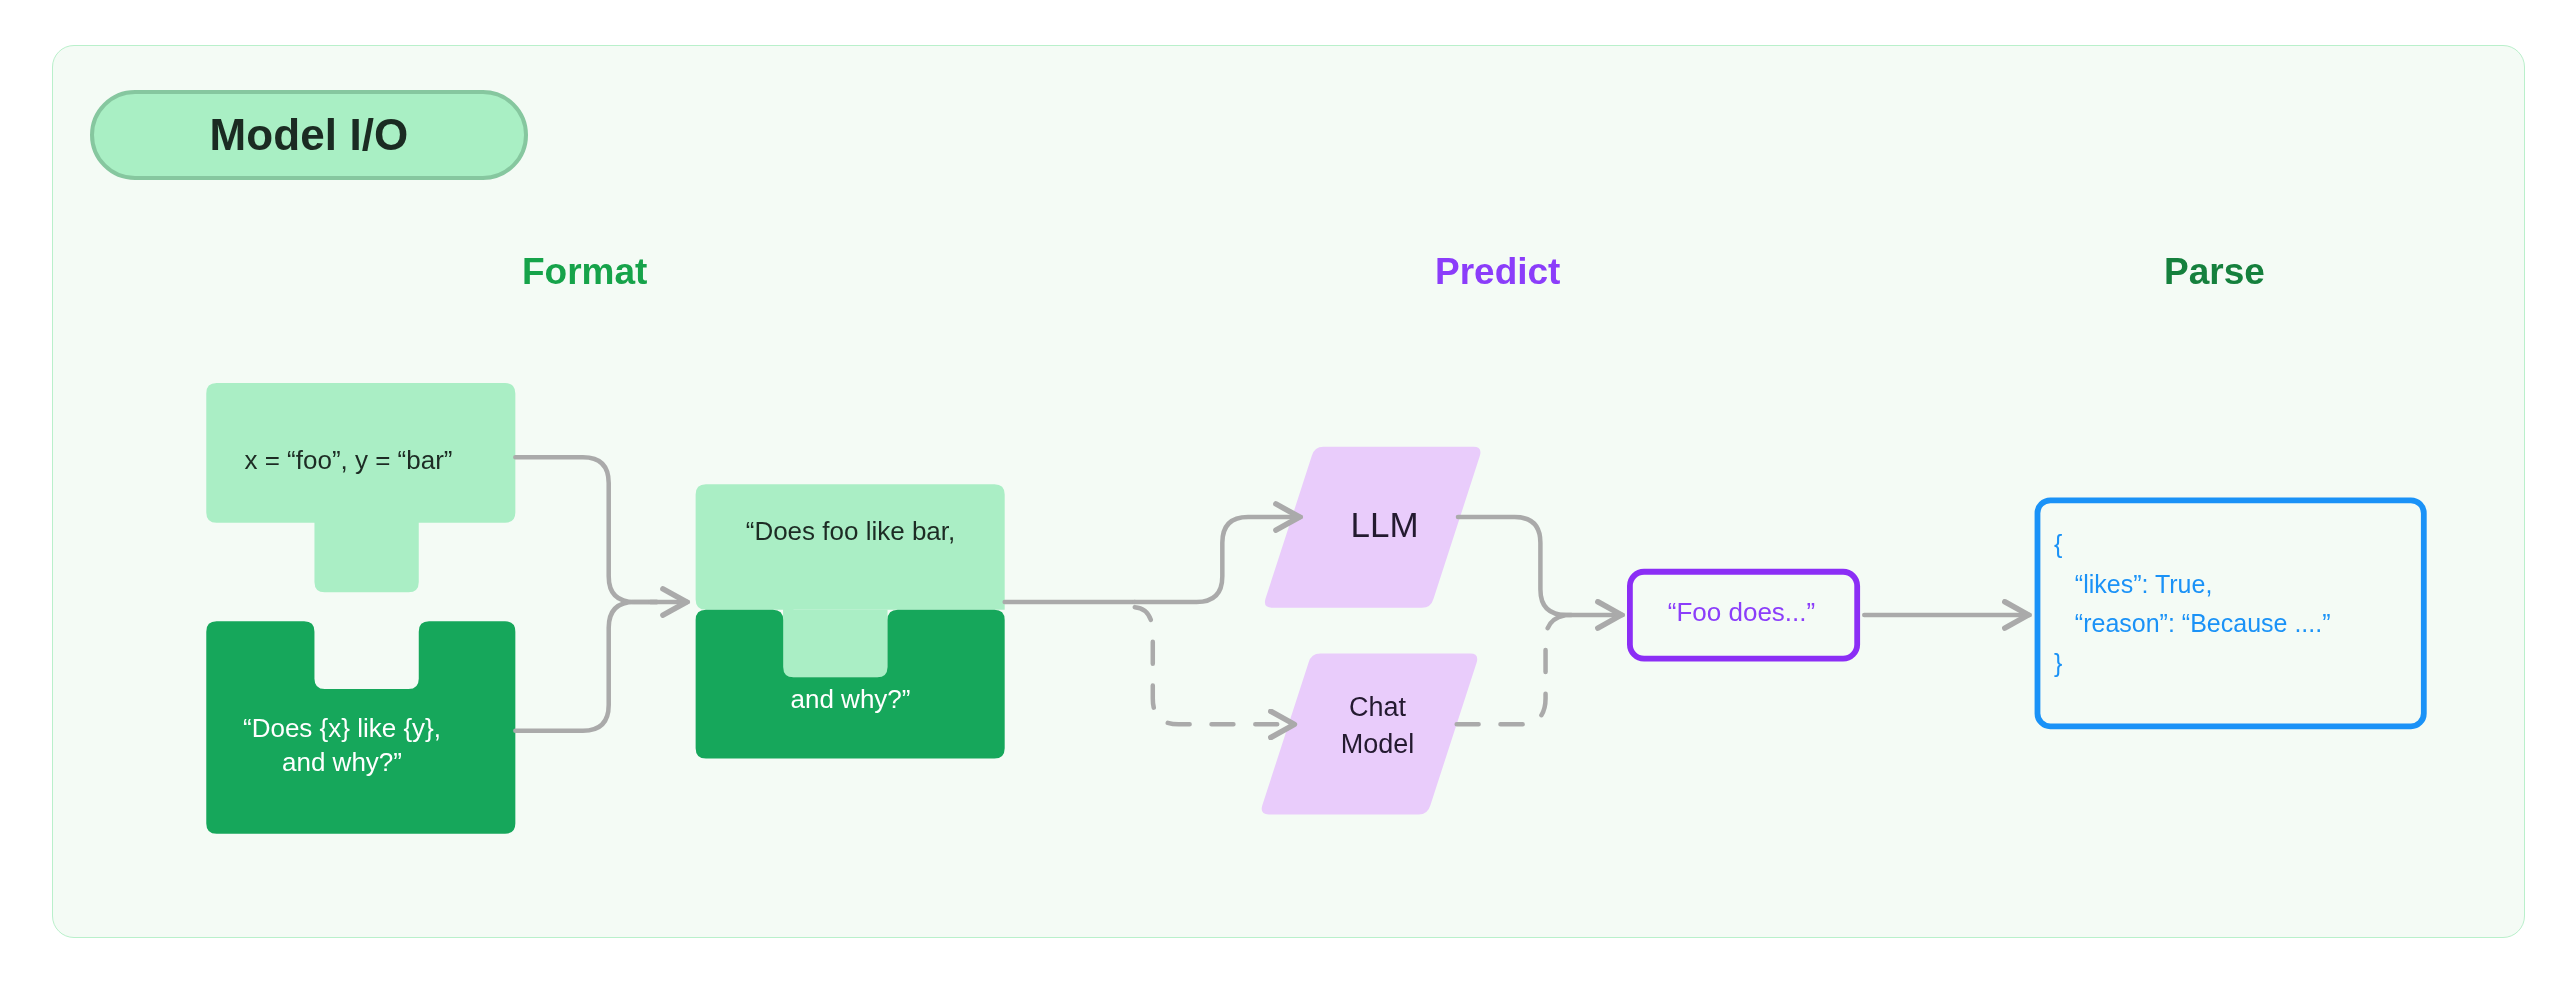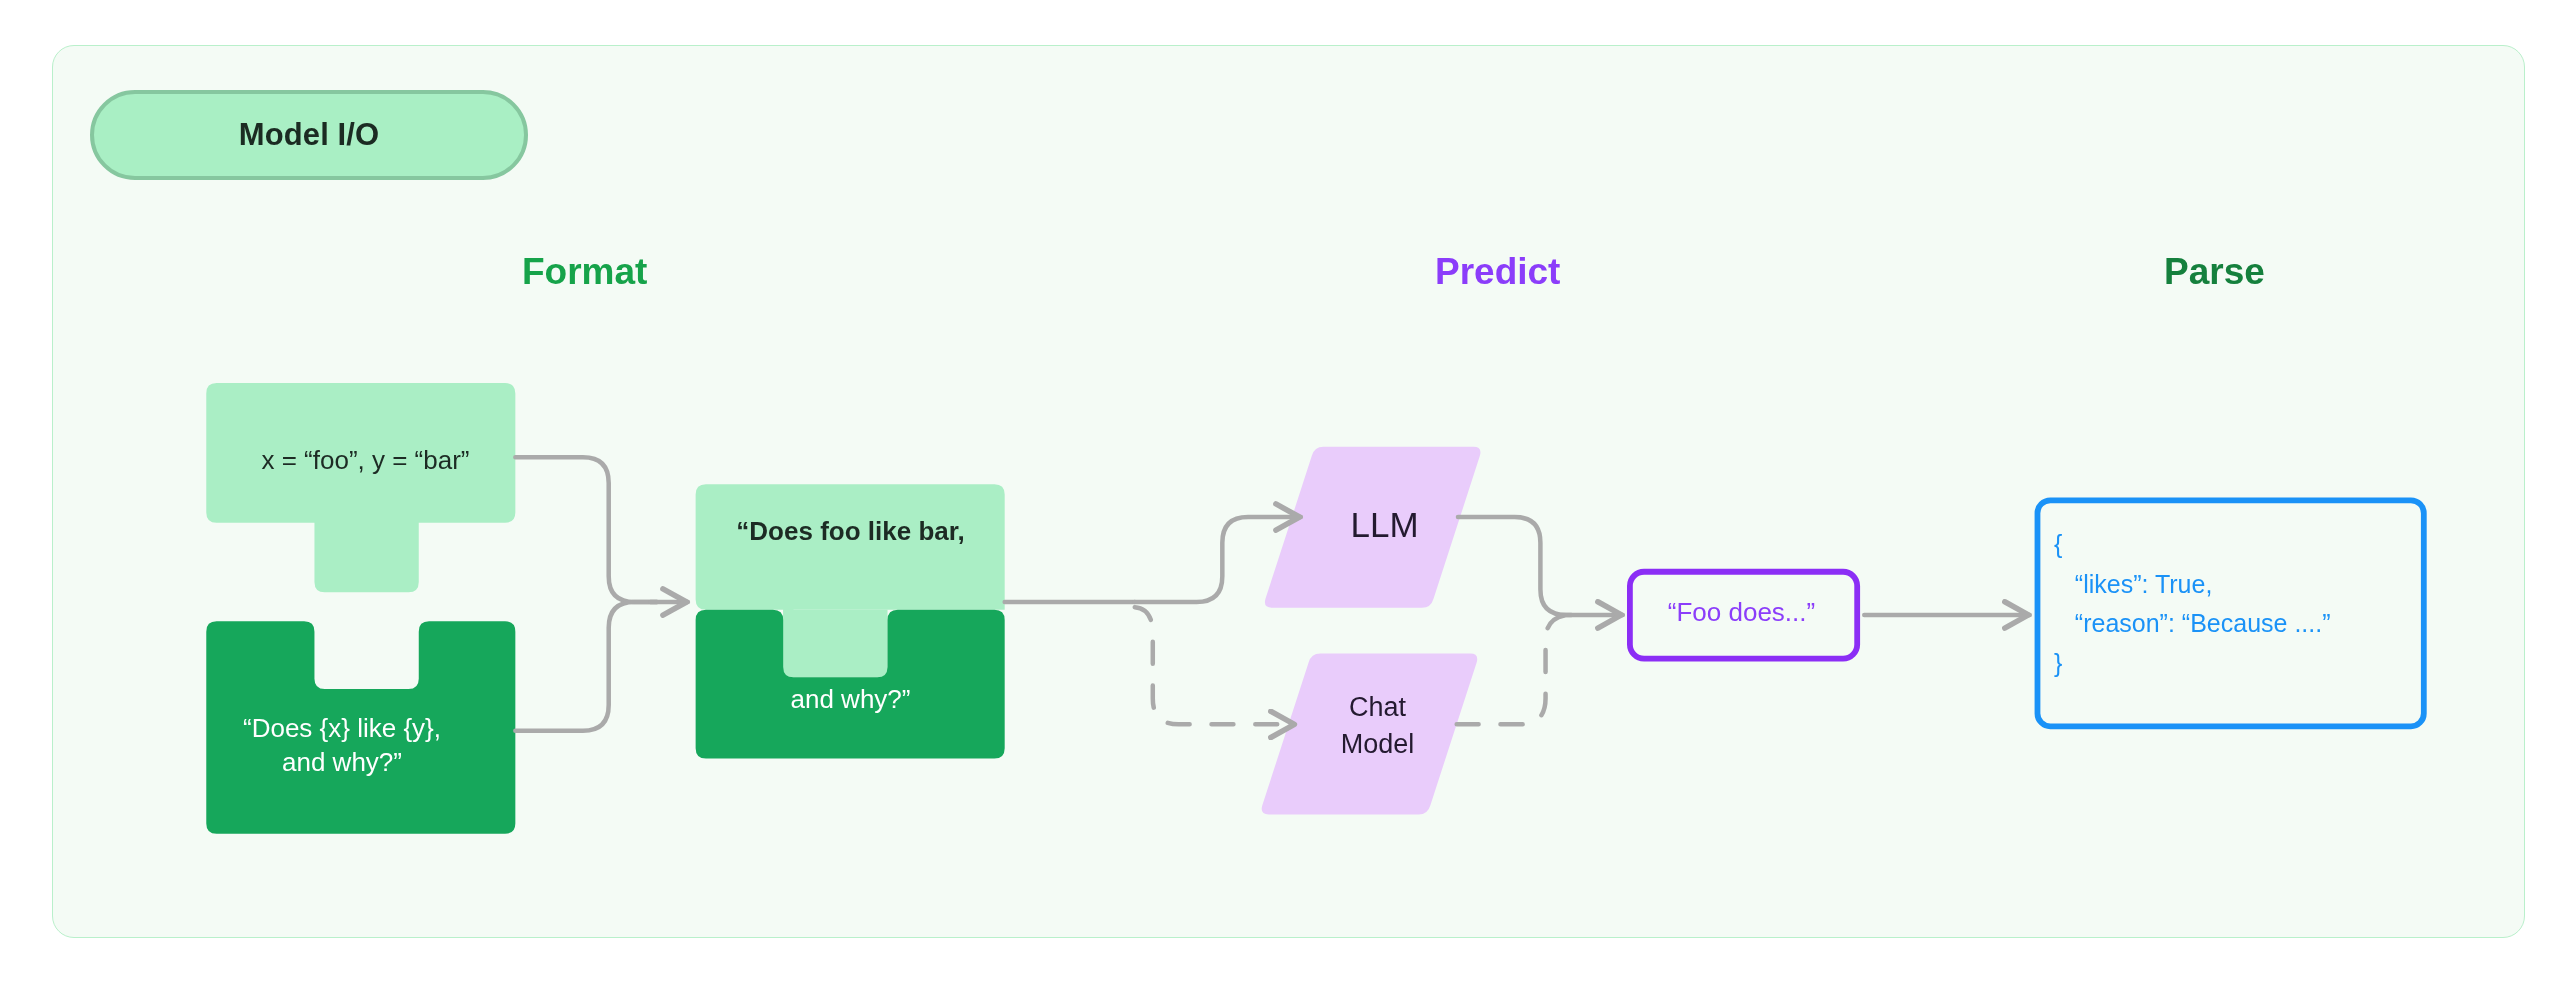--- a/index.html
+++ b/index.html
@@ -43,21 +43,21 @@
     height: 90px;
     box-sizing: border-box;
     background: #a9efc4;
     border: 4.5px solid #86c79f;
     border-radius: 45px;
     display: flex;
     align-items: center;
     justify-content: center;
   }
   #badge .badge-text {
-    font-size: 31px;
+    font-size: 44px;
     font-weight: bold;
     color: #1b2b22;
     letter-spacing: 0.1px;
   }
 
   
   .col-title {
     position: absolute;
     font-size: 37px;
     font-weight: bold;
@@ -79,30 +79,30 @@
   
   .lbl {
     position: absolute;
     text-align: center;
     white-space: pre;
     line-height: 1.30;
     pointer-events: none;
   }
 
   #lbl-vars {
-    left: 211px; top: 444px; width: 309px;
+    left: 194px; top: 444px; width: 309px;
     font-size: 26px; color: #1d2b24;
   }
   #lbl-template {
     left: 206px; top: 712px; width: 272px;
     font-size: 26px; color: #ffffff;
   }
   #lbl-filled-top {
     left: 696px; top: 515px; width: 309px;
-    font-size: 26px; color: #1d2b24; font-weight: bold;
+    font-size: 26px; color: #1d2b24;
   }
   #lbl-filled-bottom {
     left: 696px; top: 683px; width: 309px;
     font-size: 26px; color: #ffffff;
   }
   #lbl-llm {
     left: 1301px; top: 502px; width: 167px;
     font-size: 35px; color: #241a30;
   }
   #lbl-chatmodel {

